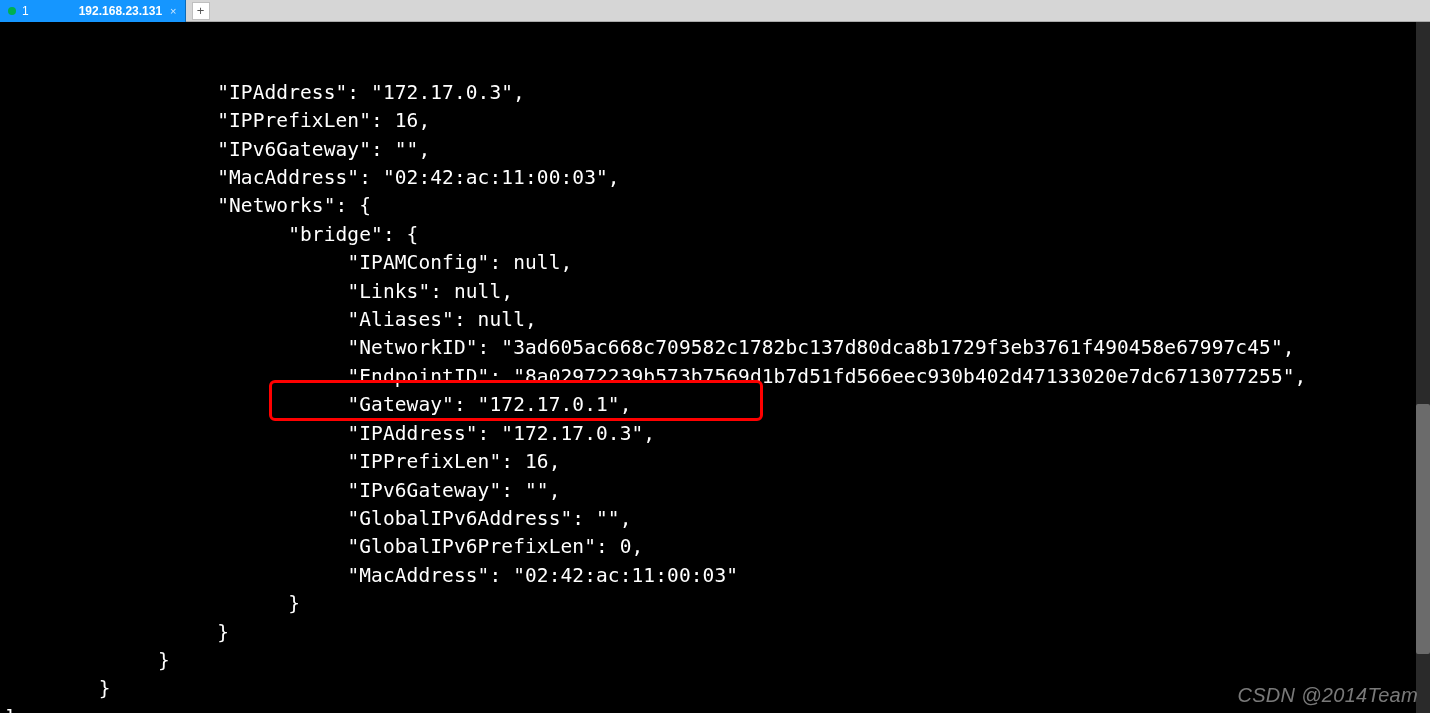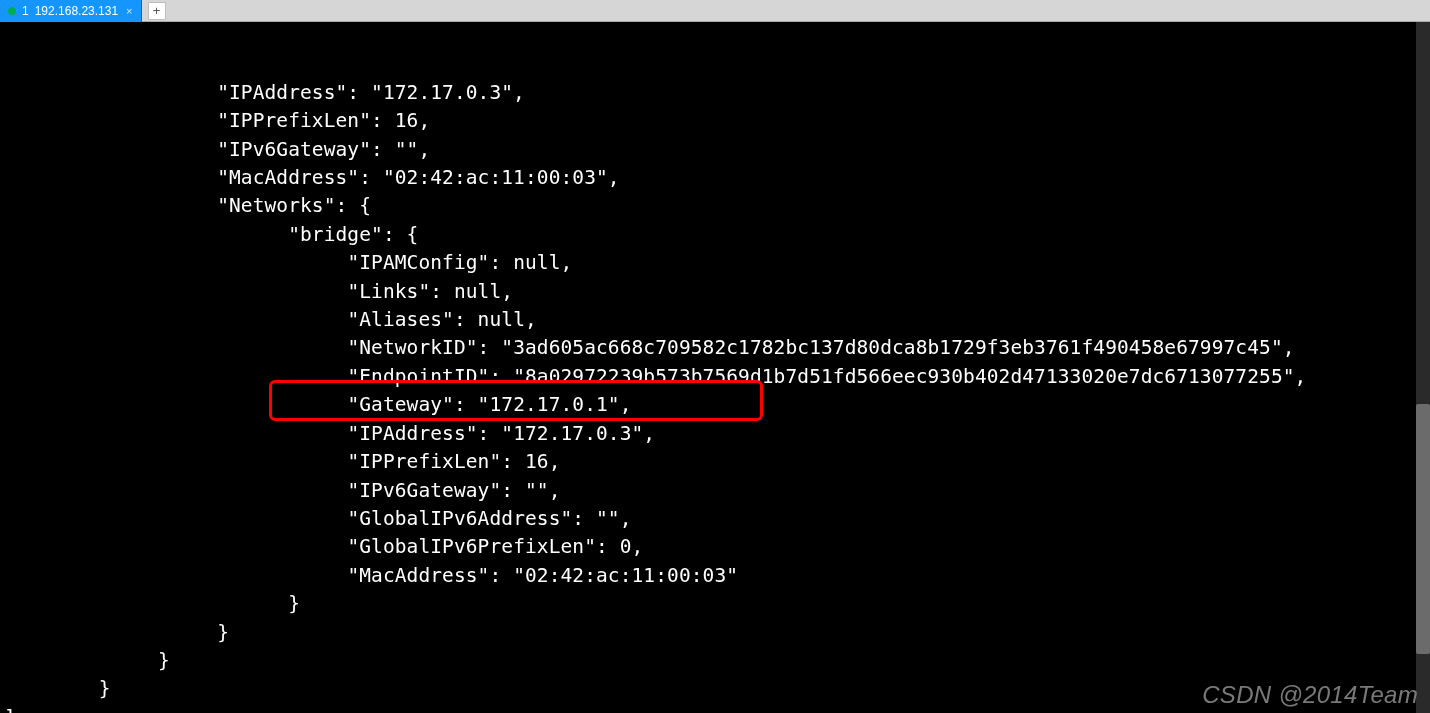--- a/index.html
+++ b/index.html
@@ -33,21 +33,21 @@
       width: 8px; height: 8px; border-radius: 50%;
       background: #00b050;
       display: inline-block;
     }
     .tab .close {
       color: #cfe9ff;
       font-size: 11px;
       padding: 0 2px;
       cursor: pointer;
     }
-    .tab .title { font-weight: 400; }
+    .tab .title { font-weight: 700; margin-left: 44px; }
     .new-tab {
       width: 18px; height: 18px;
       margin-left: 6px;
       background: #fff;
       border: 1px solid #bfbfbf;
       color: #555;
       font-family: sans-serif;
       font-size: 13px;
       line-height: 16px;
       text-align: center;
@@ -72,21 +72,21 @@
       border: 3px solid #ff0000;
       border-radius: 6px;
       pointer-events: none;
     }
     .watermark {
       position: absolute;
       right: 12px;
       bottom: 4px;
       color: rgba(220,220,220,0.55);
       font-family: "Segoe UI", Tahoma, sans-serif;
-      font-size: 24px;
+      font-size: 20px;
       font-style: italic;
       letter-spacing: 0.3px;
     }
     .scrollbar-track {
       position: absolute;
       top: 0;
       right: 0;
       width: 14px;
       height: 100%;
       background: #2a2a2a;

